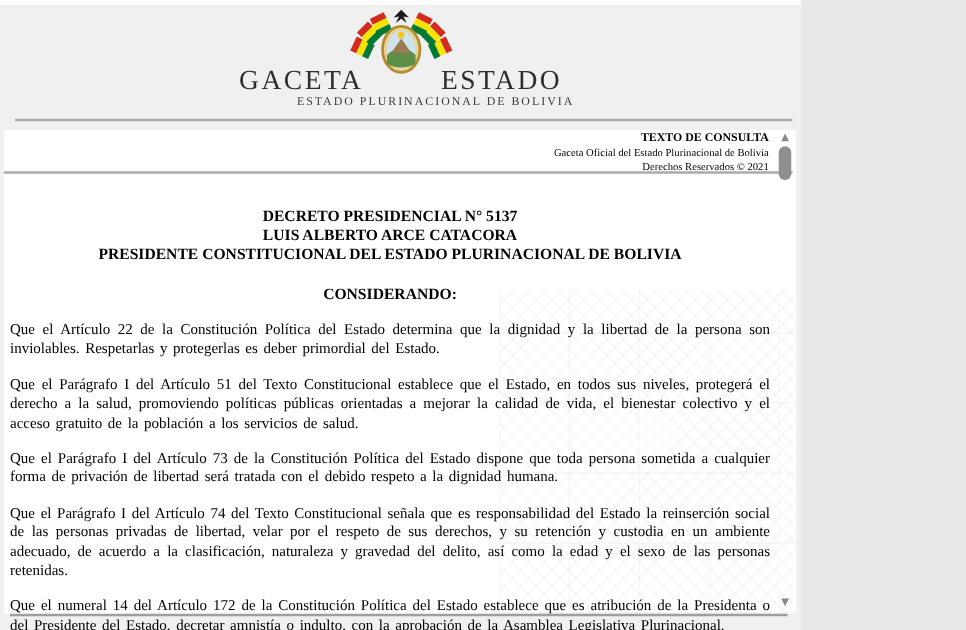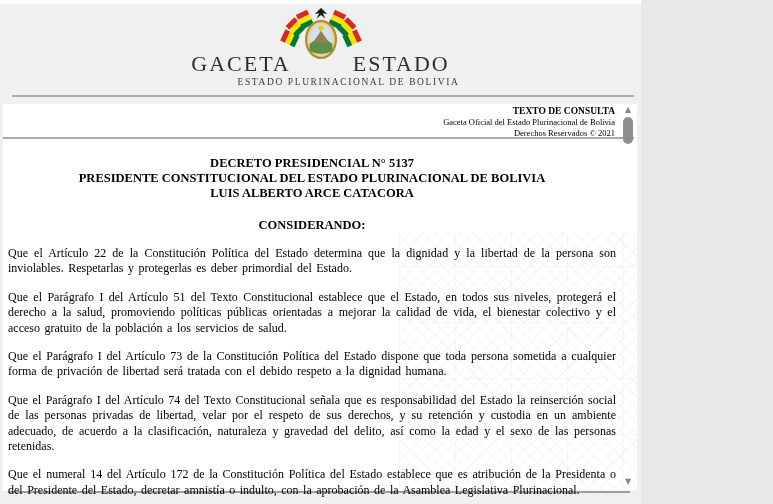--- a/index.html
+++ b/index.html
@@ -29,21 +29,21 @@
     position:absolute;top:128px;right:0;width:238px;bottom:0;z-index:1;opacity:.55;
     background:
       repeating-linear-gradient(45deg, rgba(0,0,0,0.045) 0 1.5px, transparent 1.5px 9px),
       repeating-linear-gradient(-45deg, rgba(0,0,0,0.045) 0 1.5px, transparent 1.5px 9px),
       repeating-linear-gradient(0deg, rgba(0,0,0,0.05) 0 1px, transparent 1px 56px),
       repeating-linear-gradient(90deg, rgba(0,0,0,0.05) 0 1px, transparent 1px 56px);
   }
 
   .doc{position:absolute;top:36px;left:5px;right:21px;bottom:0;z-index:2;
        font-size:12px;color:#000;}
-  .title-block{margin-top:16px;text-align:center;font-weight:bold;font-size:12.5px;line-height:15px;}
+  .title-block{margin-top:26px;text-align:center;font-weight:bold;font-size:12.5px;line-height:15px;}
   .heading{margin-top:17px;font-weight:bold;font-size:12.5px;line-height:15px;text-align:center;}
   .para{margin:13px 0 0 0;text-align:justify;line-height:15.4px;word-spacing:1.5px;}
 
   .bottom-rule{position:absolute;bottom:11px;left:8px;right:11px;height:2px;background:#9f9f9f;}
 
   
   .scrollbar{position:absolute;right:5px;top:104px;bottom:14px;width:16px;z-index:4;}
   .sb-btn{position:absolute;left:0;width:16px;height:12px;text-align:center;
           color:#8a8a8a;font-size:8px;line-height:12px;cursor:pointer;
           font-family:"DejaVu Sans",sans-serif;}
@@ -114,22 +114,22 @@
       <div class="l2">Gaceta Oficial del Estado Plurinacional de Bolivia</div>
       <div class="l3">Derechos Reservados © 2021</div>
     </div>
     <div class="rule-consult"></div>
 
     <div class="watermark"></div>
 
     <div class="doc">
       <div class="title-block">
         <div>DECRETO PRESIDENCIAL N° 5137</div>
+        <div>LUIS ALBERTO ARCE CATACORA</div>
         <div>PRESIDENTE CONSTITUCIONAL DEL ESTADO PLURINACIONAL DE BOLIVIA</div>
-        <div>LUIS ALBERTO ARCE CATACORA</div>
       </div>
       <div class="heading">CONSIDERANDO:</div>
       <p class="para">Que el Artículo 22 de la Constitución Política del Estado determina que la dignidad y la libertad de la persona son inviolables. Respetarlas y protegerlas es deber primordial del Estado.</p>
       <p class="para">Que el Parágrafo I del Artículo 51 del Texto Constitucional establece que el Estado, en todos sus niveles, protegerá el derecho a la salud, promoviendo políticas públicas orientadas a mejorar la calidad de vida, el bienestar colectivo y el acceso gratuito de la población a los servicios de salud.</p>
       <p class="para">Que el Parágrafo I del Artículo 73 de la Constitución Política del Estado dispone que toda persona sometida a cualquier forma de privación de libertad será tratada con el debido respeto a la dignidad humana.</p>
       <p class="para">Que el Parágrafo I del Artículo 74 del Texto Constitucional señala que es responsabilidad del Estado la reinserción social de las personas privadas de libertad, velar por el respeto de sus derechos, y su retención y custodia en un ambiente adecuado, de acuerdo a la clasificación, naturaleza y gravedad del delito, así como la edad y el sexo de las personas retenidas.</p>
       <p class="para">Que el numeral 14 del Artículo 172 de la Constitución Política del Estado establece que es atribución de la Presidenta o del Presidente del Estado, decretar amnistía o indulto, con la aprobación de la Asamblea Legislativa Plurinacional.</p>
     </div>
   </div>
 

